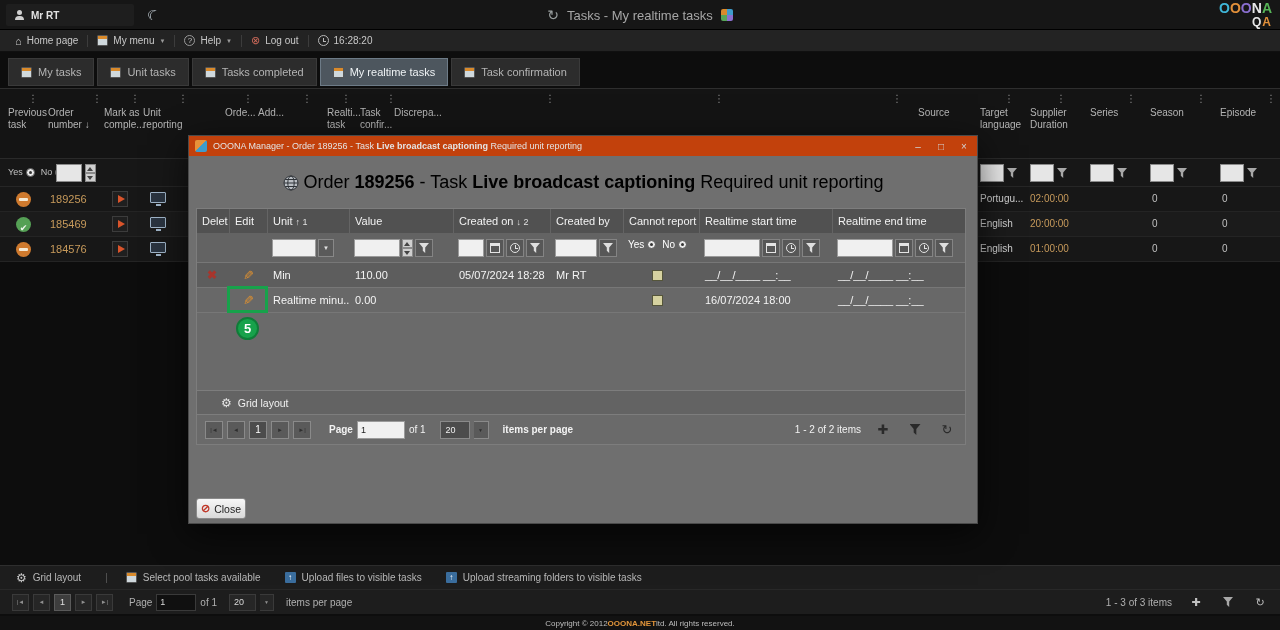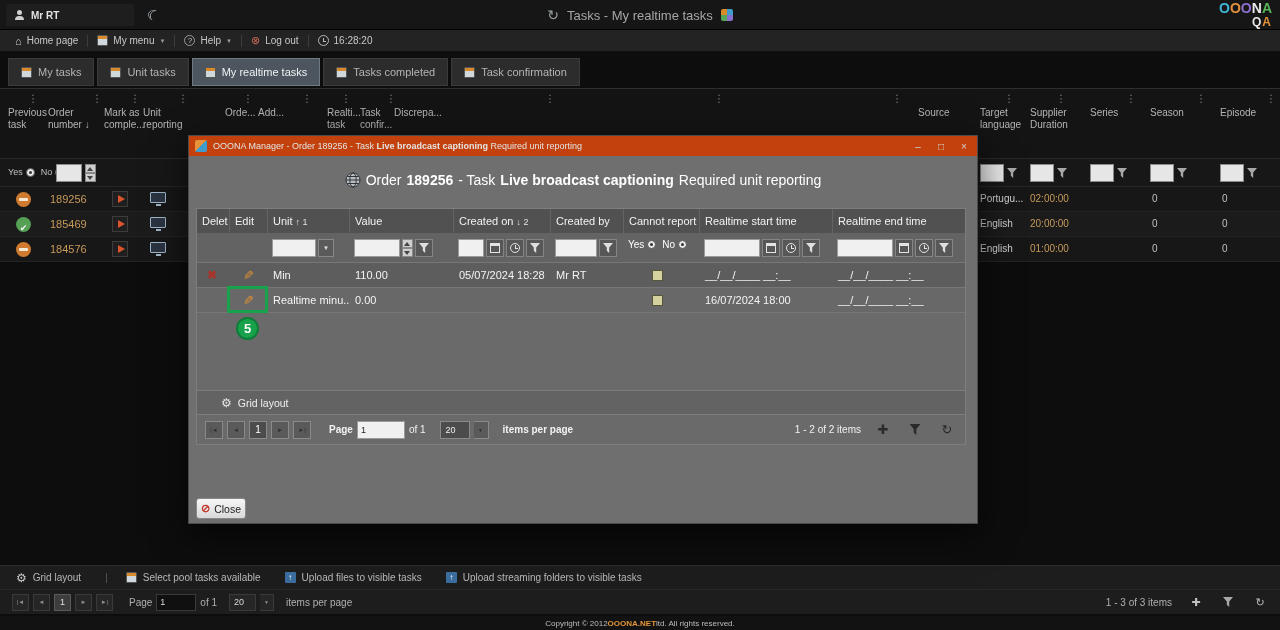--- a/index.html
+++ b/index.html
@@ -100,21 +100,21 @@
   .brand { color:#e2953a; font-weight:bold; }
 
   
   .modal { position:absolute; left:188px; top:135px; width:790px; height:389px; background:#6f6f6f; border:1px solid #4a4a4a; box-shadow:0 10px 34px rgba(0,0,0,.65); z-index:10; }
   .m-titlebar { position:absolute; left:0; top:0; width:100%; height:20px; background:#c2410c; display:flex; align-items:center; gap:6px; padding:0 6px; }
   .m-ico { width:12px; height:12px; border-radius:2px; background:linear-gradient(135deg,#e8923a 0 50%,#3f9ccc 50% 100%); flex:0 0 auto; }
   .m-title { font-size:9px; color:#e4e4e4; white-space:nowrap; overflow:hidden; }
   .m-title b { font-weight:bold; }
   .winbtns { margin-left:auto; display:flex; gap:9px; }
   .winbtn { width:14px; height:14px; display:flex; align-items:center; justify-content:center; color:#d2d2d2; font-size:10px; }
-  .m-heading { position:absolute; left:0; top:36px; width:100%; display:flex; align-items:center; justify-content:center; gap:5px; color:#ffffff; font-size:14px; }
+  .m-heading { position:absolute; left:0; top:36px; width:100%; display:flex; align-items:center; justify-content:center; gap:5px; color:#000000; font-size:18px; }
   .m-heading b { font-weight:bold; }
   .m-table { position:absolute; left:7px; top:72px; width:770px; height:183px; background:#6a6a6a; border:1px solid #7d7d7d; }
   .m-thead { position:absolute; left:0; top:0; width:768px; height:24px; background:#515151; }
   .th { position:absolute; top:0; height:24px; border-right:1px solid #646464; font-size:11px; color:#f2f2f2; line-height:24px; padding-left:5px; white-space:nowrap; overflow:hidden; }
   .th .sort { font-size:9px; color:#e0e0e0; margin-left:3px; }
   .m-tfilter { position:absolute; left:0; top:24px; width:768px; height:30px; background:#636363; border-bottom:1px solid #777; }
   .fctl { position:absolute; top:6px; display:flex; align-items:center; gap:2px; }
   .w-inp { height:18px; background:#f0f0f0; border:1px solid #9a9a9a; font-size:9px; color:#222; padding:0 3px; font-family:"Liberation Sans",sans-serif; }
   .combo-btn { width:16px; height:18px; background:#5a5a5a; border:1px solid #888; color:#e0e0e0; font-size:6px; display:flex; align-items:center; justify-content:center; }
   .icon-sq { width:18px; height:18px; background:#575757; border:1px solid #848484; display:flex; align-items:center; justify-content:center; }
@@ -207,27 +207,27 @@
 
   <div class="tabbar">
     <div class="tab">
       <span class="sheet-ico"></span>
       <span>My tasks</span>
     </div>
     <div class="tab">
       <span class="sheet-ico"></span>
       <span>Unit tasks</span>
     </div>
+    <div class="tab">
+      <span class="sheet-ico"></span>
+      <span>Tasks completed</span>
+    </div>
     <div class="tab active">
       <span class="sheet-ico"></span>
       <span>My realtime tasks</span>
-    </div>
-    <div class="tab">
-      <span class="sheet-ico"></span>
-      <span>Tasks completed</span>
     </div>
     <div class="tab">
       <span class="sheet-ico"></span>
       <span>Task confirmation</span>
     </div>
   </div>
 
   <div class="grid">
     <div class="ghead">
       <span class="dots" style="left:28px">⋮</span>

